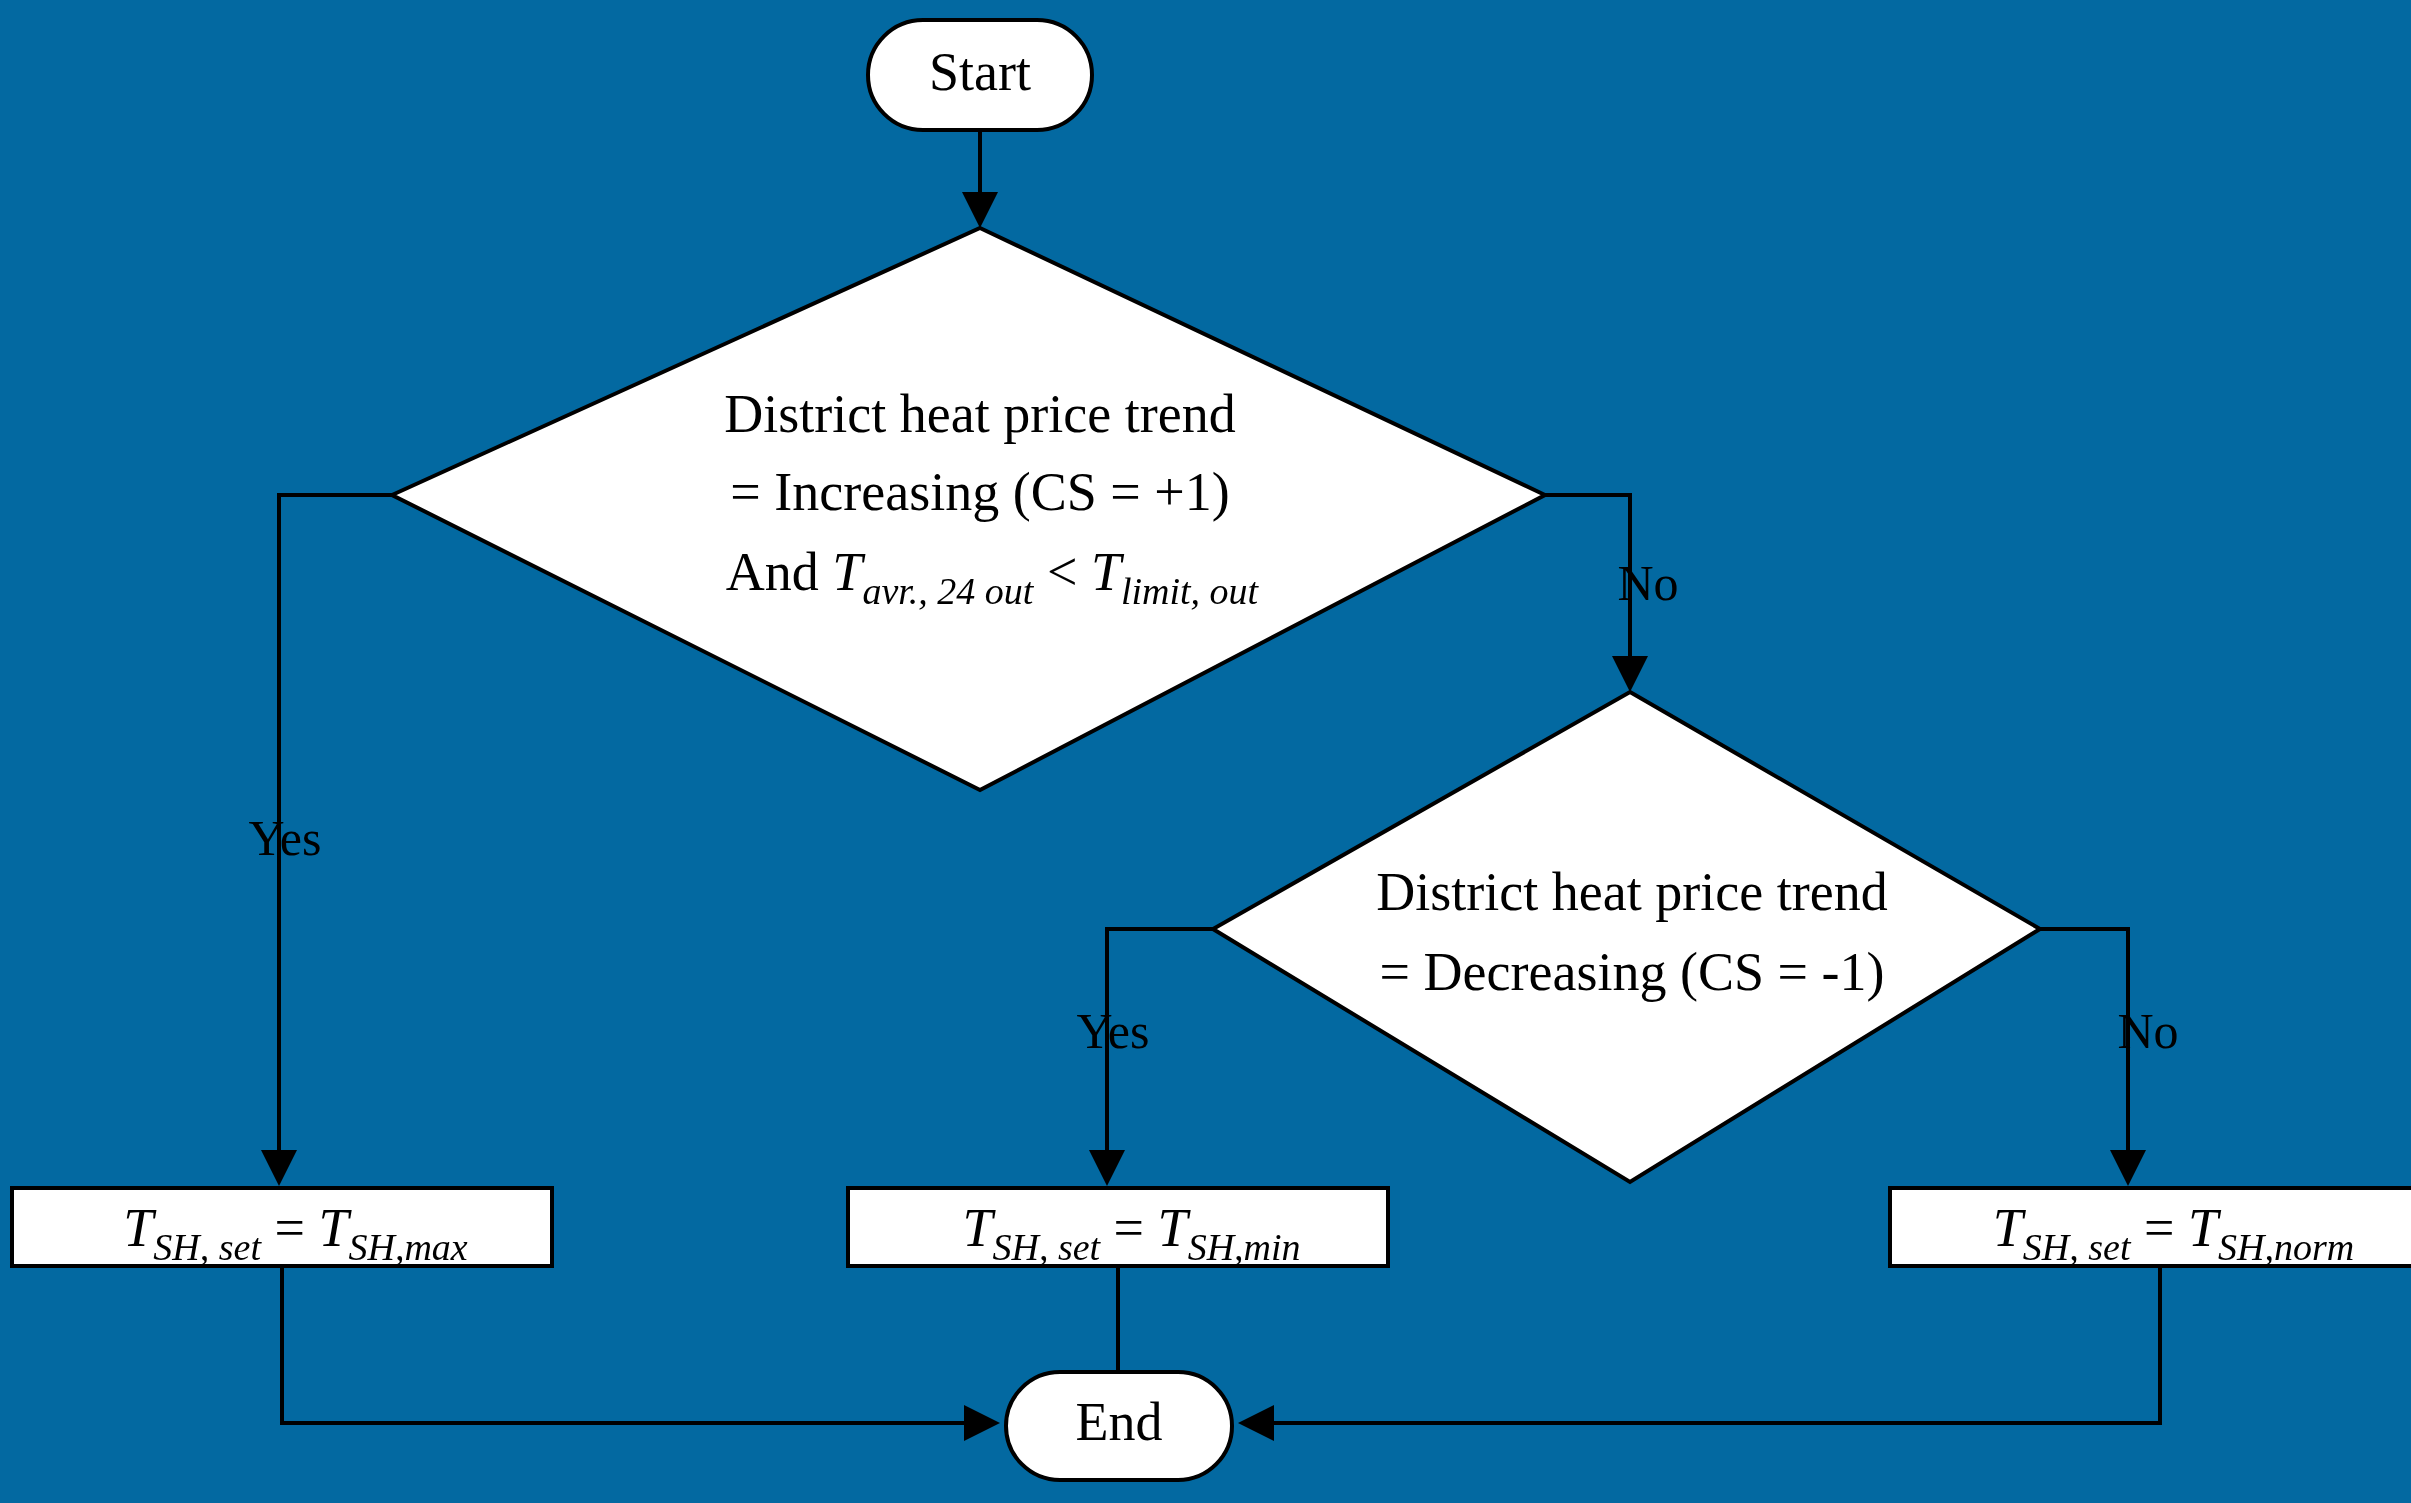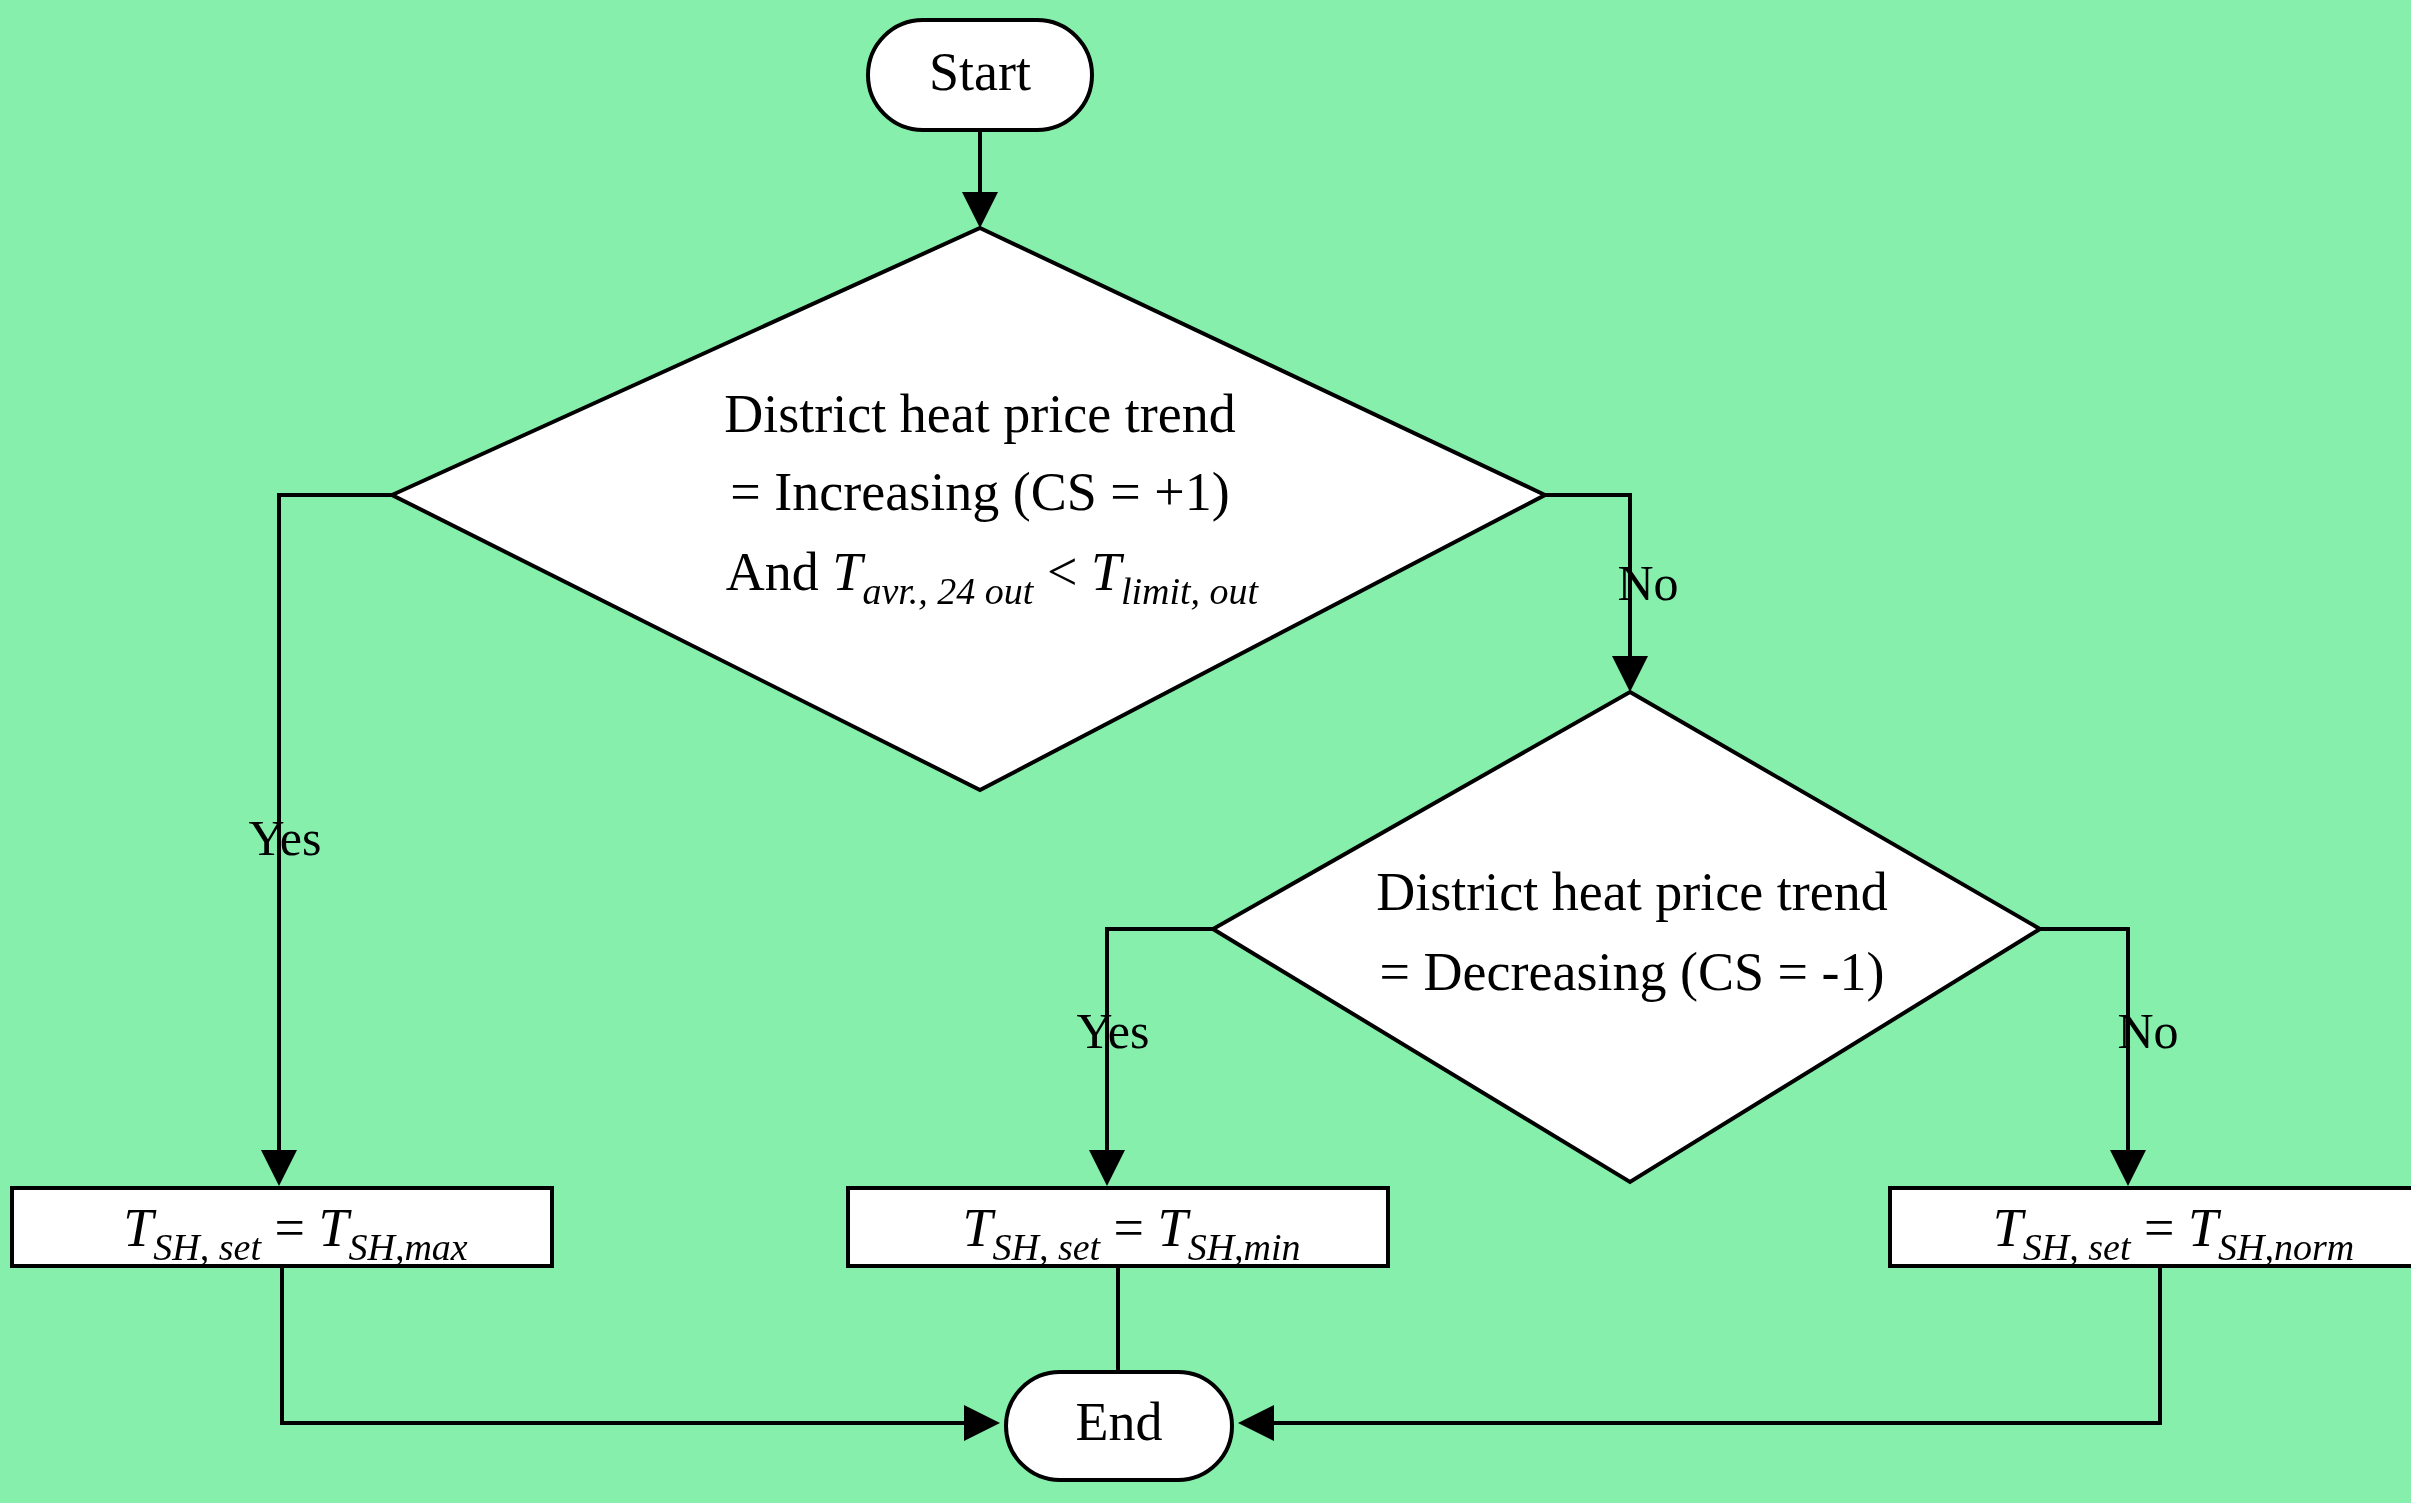--- a/index.html
+++ b/index.html
@@ -11,21 +11,21 @@
   body {
     width: 2411px;
     height: 1503px;
     overflow: hidden;
     font-family: "Liberation Serif", "DejaVu Serif", serif;
   }
   #flowchart-root {
     position: relative;
     width: 2411px;
     height: 1503px;
-    background: #86efac;
+    background: #0369a1;
   }
   svg#flow-svg {
     display: block;
     width: 2411px;
     height: 1503px;
   }
   .shape-fill {
     fill: #ffffff;
     stroke: #000000;
     stroke-width: 4;

